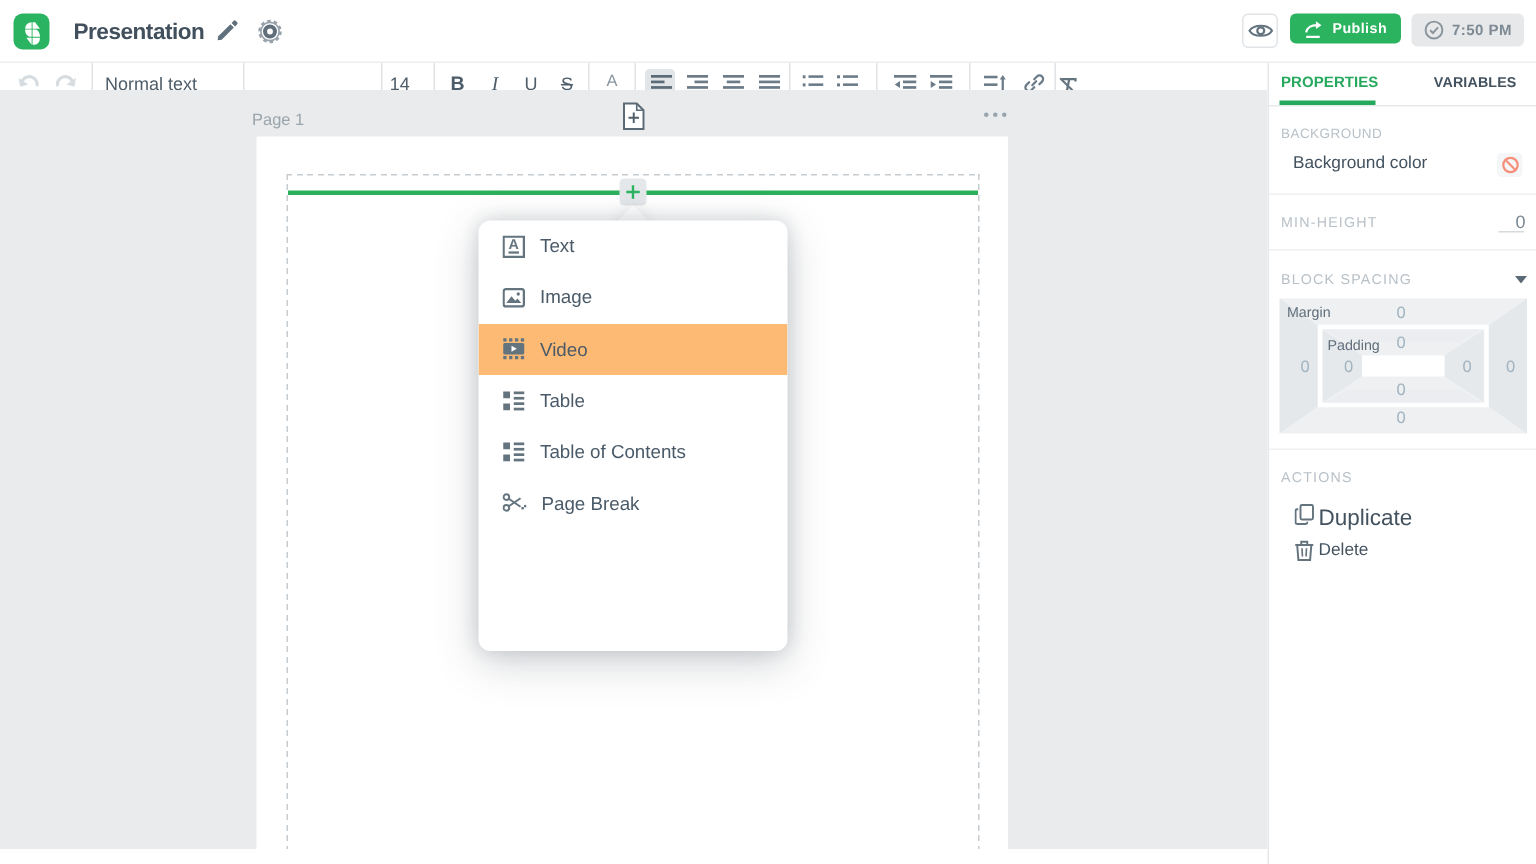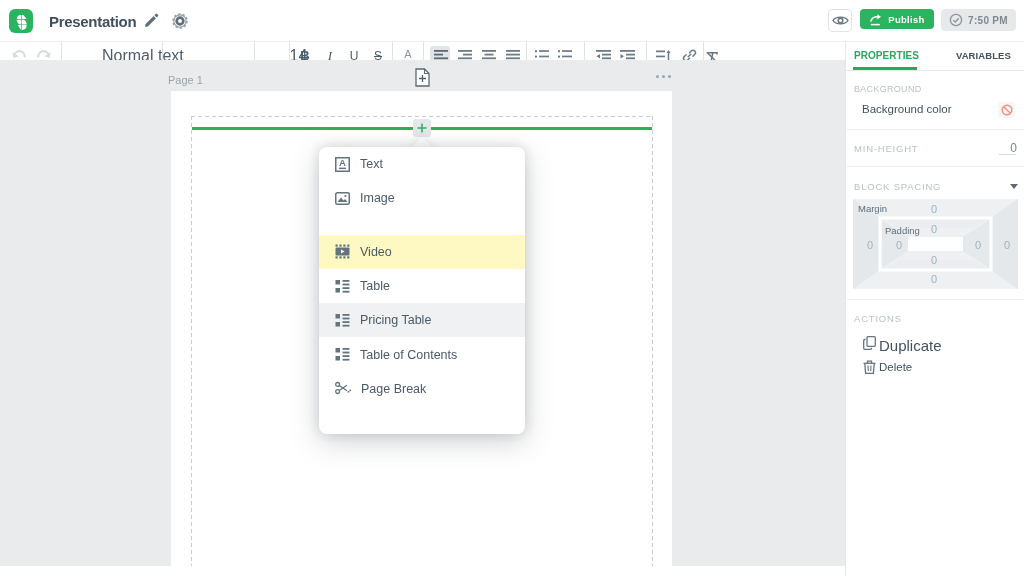--- a/index.html
+++ b/index.html
@@ -13,21 +13,21 @@
   .logo { position:absolute; left:9px; top:9px; width:24px; height:24px; border-radius:6px; background:#2ab461; }
   .title { position:absolute; left:49px; top:13px; font-size:15px; font-weight:700; color:#41505c; letter-spacing:-0.3px; }
   .eyebtn { position:absolute; left:828px; top:9px; width:24px; height:23px; border:1px solid #e0e4e7; border-radius:4px; background:#fff; display:flex; align-items:center; justify-content:center; }
   .publish { position:absolute; left:860px; top:9px; width:74px; height:20px; background:#2bb35f; border-radius:4px; color:#fff; display:flex; align-items:center; justify-content:center; gap:5px; font-size:9.5px; font-weight:700; letter-spacing:0.3px; }
   .timechip { position:absolute; left:941px; top:9px; width:75px; height:22px; background:#e6e8ea; border-radius:4px; color:#7d8993; display:flex; align-items:center; justify-content:center; gap:5px; font-size:10px; font-weight:700; letter-spacing:0.3px; }
 
   
   .toolbar { position:absolute; left:0; top:42px; width:845px; height:28px; background:#fff; border-bottom:1px solid #e7eaeb; }
   .tb { position:absolute; top:0; height:27px; display:flex; align-items:center; justify-content:center; }
   .tsep { position:absolute; top:5px; width:1px; height:19px; background:#dfe3e6; }
-  .ttext { font-size:16px; color:#4e5d69;margin-left:32px; }
+  .ttext { font-size:12px; color:#4e5d69; }
 
   
   .canvas { position:absolute; left:0; top:60px; width:845px; height:506px; background:#e9ebec; overflow:hidden; }
   .page { position:absolute; left:171px; top:31px; width:501px; height:506px; background:#fff; }
   .pagelabel { position:absolute; left:168px; top:14px; font-size:11px; color:#9aa5ac; }
   .dots { position:absolute; left:656px; top:15px; width:20px; display:flex; gap:3px; }
   .dots span { width:3px; height:3px; border-radius:50%; background:#9aa5ad; }
   .dashblock { position:absolute; left:191px; top:56px; width:462px; height:470px;
     background:
       repeating-linear-gradient(90deg,#c6ccd0 0 4px,transparent 4px 7px) left top/100% 1px no-repeat,
@@ -35,21 +35,21 @@
       repeating-linear-gradient(180deg,#c6ccd0 0 4px,transparent 4px 7px) right top/1px 100% no-repeat; }
   .greenline { position:absolute; left:192px; top:67px; width:460px; height:3px; background:#2cb05c; }
   .plusbtn { position:absolute; left:413px; top:59px; width:18px; height:18px; background:#e5e8ea; border-radius:3px; display:flex; align-items:center; justify-content:center; }
 
   
   .popup { position:absolute; left:319px; top:87px; width:206px; height:287px; background:#fff; border-radius:8px; box-shadow:0 8px 28px rgba(70,80,90,0.25), 0 -1px 12px rgba(70,80,90,0.10), 0 0 12px rgba(70,80,90,0.08); }
   .notch { position:absolute; left:414px; top:80px; width:16px; height:16px; background:#fff; transform:rotate(45deg); border-radius:2px; box-shadow:0 0 9px rgba(70,80,90,0.13); }
   .popup-inner { position:absolute; left:319px; top:87px; width:206px; height:287px; border-radius:8px; overflow:hidden; }
   .phead { height:36px; display:flex; align-items:flex-end; padding-bottom:5px; padding-left:13px; font-size:11px; font-weight:700; letter-spacing:0.55px; color:#44586a; }
   .prow { height:34.3px; display:flex; align-items:center; padding-left:16px; gap:10px; font-size:12.5px; color:#4a5a68; }
-  .prow.hl1 { background:#fef9c3;margin-top:19px; }
+  .prow.hl1 { background:#fdba74; }
   .prow.hl2 { background:#eff1f3; }
 
   
   .sidebar { position:absolute; left:845px; top:42px; width:179px; height:534px; background:#fff; border-left:1px solid #e4e8ea; }
   .tabs { position:absolute; left:0; top:0; width:179px; height:29px; border-bottom:1px solid #e7eaeb; }
   .tab1 { position:absolute; left:8px; top:8px; font-size:10px; font-weight:700; letter-spacing:0.05px; color:#27a95d; }
   .tab1u { position:absolute; left:7px; top:25px; width:64px; height:3px; background:#27a95d; }
   .tab2 { position:absolute; right:14px; top:8px; font-size:9.5px; font-weight:700; letter-spacing:0.1px; color:#43525e; }
   .slabel { font-size:9.5px; color:#b9c1c8; letter-spacing:0.8px; font-weight:400; }
   .ssep { position:absolute; left:0; width:179px; height:1px; background:#eef1f2; }
@@ -304,33 +304,20 @@
             <rect x="0.5" y="1" width="4.5" height="4.5"></rect>
             <rect x="0.5" y="9" width="4.5" height="4.5"></rect>
             <rect x="7.5" y="1" width="7" height="1.8"></rect>
             <rect x="7.5" y="4.6" width="7" height="1.8"></rect>
             <rect x="7.5" y="8.2" width="7" height="1.8"></rect>
             <rect x="7.5" y="11.8" width="7" height="1.8"></rect>
           </g>
         </svg>
         <span>Table</span>
       </div>
-    <div class="prow hl2">
-        <svg width="15" height="15" viewBox="0 0 15 15">
-          <g fill="#64747f">
-            <rect x="0.5" y="1" width="4.5" height="4.5"></rect>
-            <rect x="0.5" y="9" width="4.5" height="4.5"></rect>
-            <rect x="7.5" y="1" width="7" height="1.8"></rect>
-            <rect x="7.5" y="4.6" width="7" height="1.8"></rect>
-            <rect x="7.5" y="8.2" width="7" height="1.8"></rect>
-            <rect x="7.5" y="11.8" width="7" height="1.8"></rect>
-          </g>
-        </svg>
-        <span>Pricing Table</span>
-      </div>
     <div class="prow">
         <svg width="15" height="15" viewBox="0 0 15 15">
           <g fill="#64747f">
             <rect x="0.5" y="1" width="4.5" height="4.5"></rect>
             <rect x="0.5" y="9" width="4.5" height="4.5"></rect>
             <rect x="7.5" y="1" width="7" height="1.8"></rect>
             <rect x="7.5" y="4.6" width="7" height="1.8"></rect>
             <rect x="7.5" y="8.2" width="7" height="1.8"></rect>
             <rect x="7.5" y="11.8" width="7" height="1.8"></rect>
           </g>

